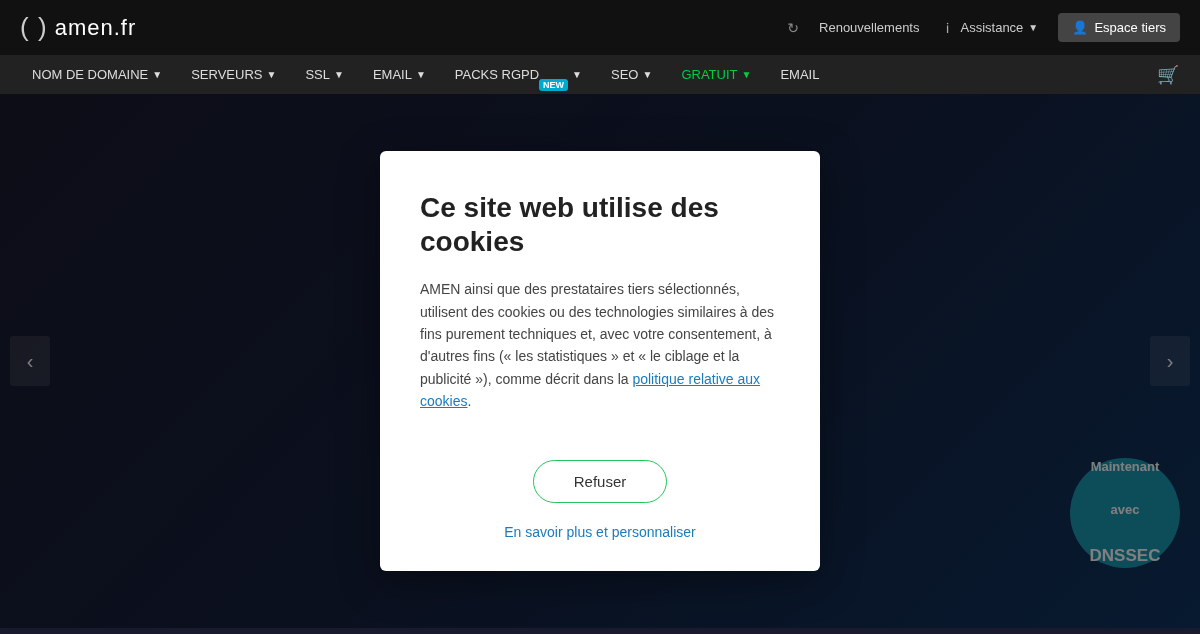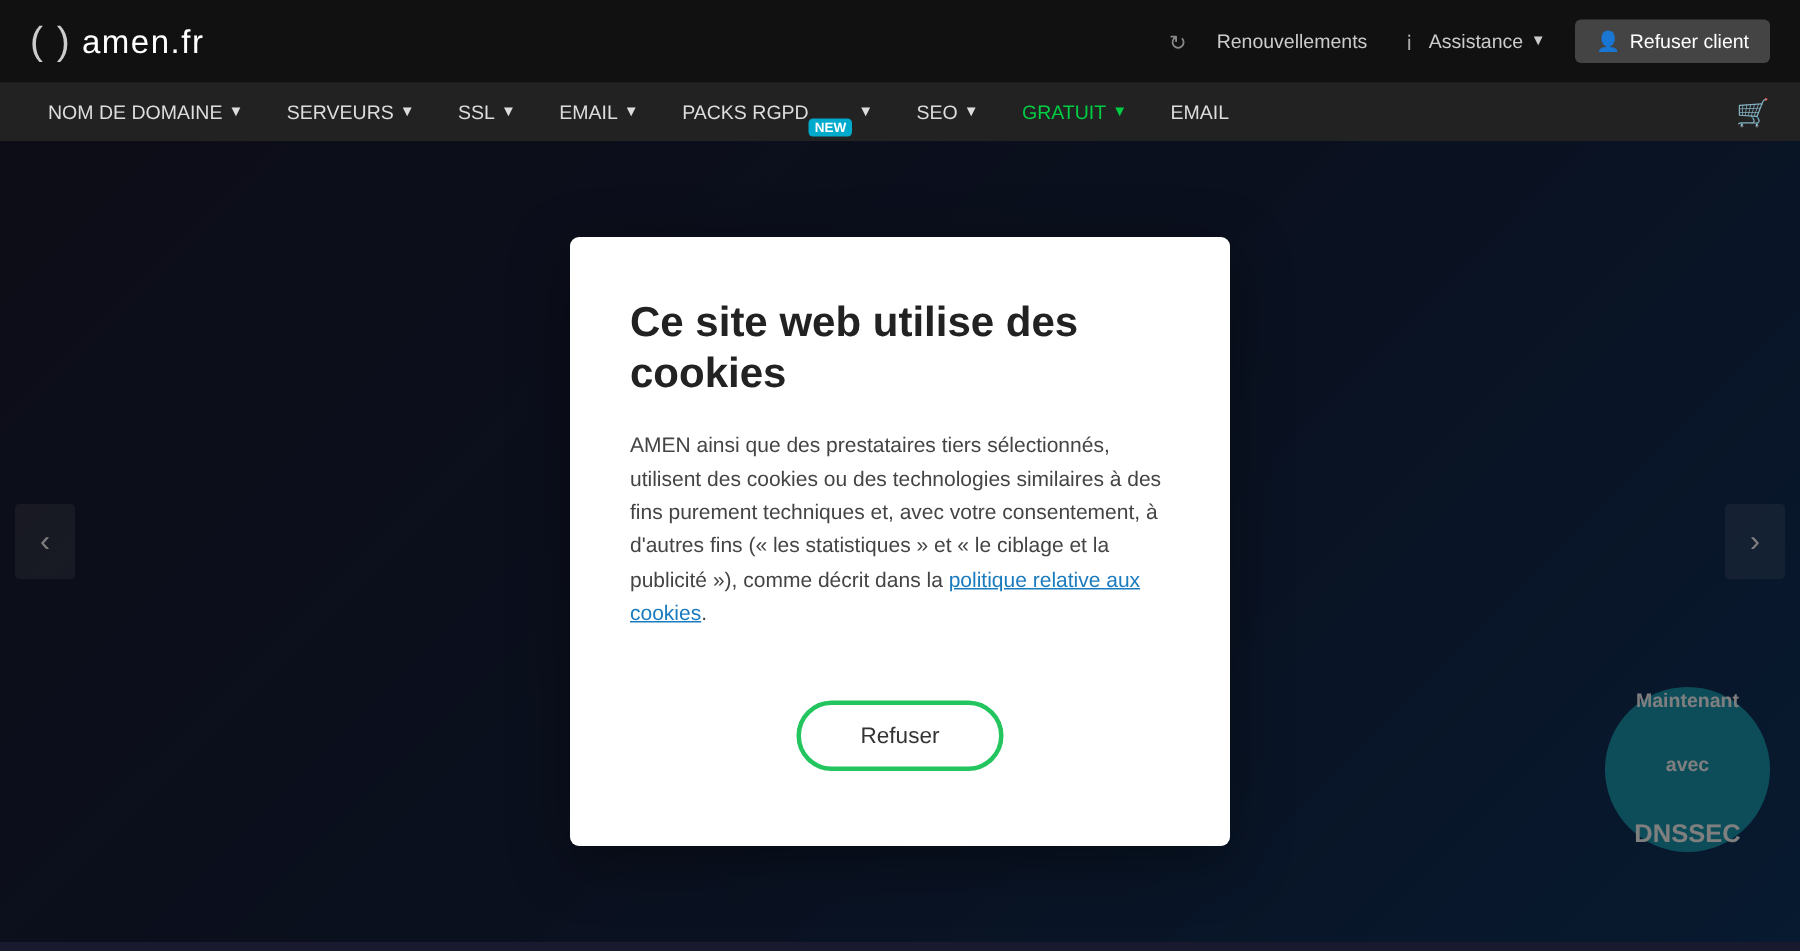--- a/index.html
+++ b/index.html
@@ -209,21 +209,21 @@
     }
     .modal-buttons {
       display: flex;
       gap: 15px;
       justify-content: center;
       margin-bottom: 20px;
     }
     .btn-refuser {
       background: white;
       color: #333;
-      border: 3px solid #22c55e;
+      border: 1px solid #22c55e;
       padding: 12px 40px;
       border-radius: 30px;
       font-size: 15px;
       cursor: pointer;
       font-weight: 500;
     }
     .btn-accepter {
       background: #1a9ab5;
       color: white;
       border: none;
@@ -257,21 +257,21 @@
     <a class="topbar-link">
       <span>Renouvellements</span>
     </a>
     <a class="topbar-link">
       <span class="topbar-icon">ℹ</span>
       <span>Assistance</span>
       <span class="nav-arrow">▼</span>
     </a>
     <button class="espace-client-btn">
       <span>👤</span>
-      <span>Refuser client</span>
+      <span>Espace tiers</span>
     </button>
   </div>
 </div>
 
 <div class="navbar">
   <div class="nav-item">
     <span>NOM DE DOMAINE</span>
     <span class="nav-arrow">▼</span>
   </div>
   <div class="nav-item">
@@ -318,15 +318,18 @@
   <div class="overlay">
     <div class="modal">
       <div class="modal-title">Ce site web utilise des cookies</div>
       <div class="modal-body">
         <span>AMEN ainsi que des prestataires tiers sélectionnés, utilisent des cookies ou des technologies similaires à des fins purement techniques et, avec votre consentement, à d'autres fins (« les statistiques » et « le ciblage et la publicité »), comme décrit dans la </span><a href="#">politique relative aux cookies</a><span>.</span>
         <br><br>
       </div>
       <div class="modal-buttons">
         <button class="btn-refuser">Refuser</button>
       </div>
+      <div class="modal-footer-link">
+        <a href="#">En savoir plus et personnaliser</a>
+      </div>
     </div>
   </div>
 </div>
 
 </body></html>

